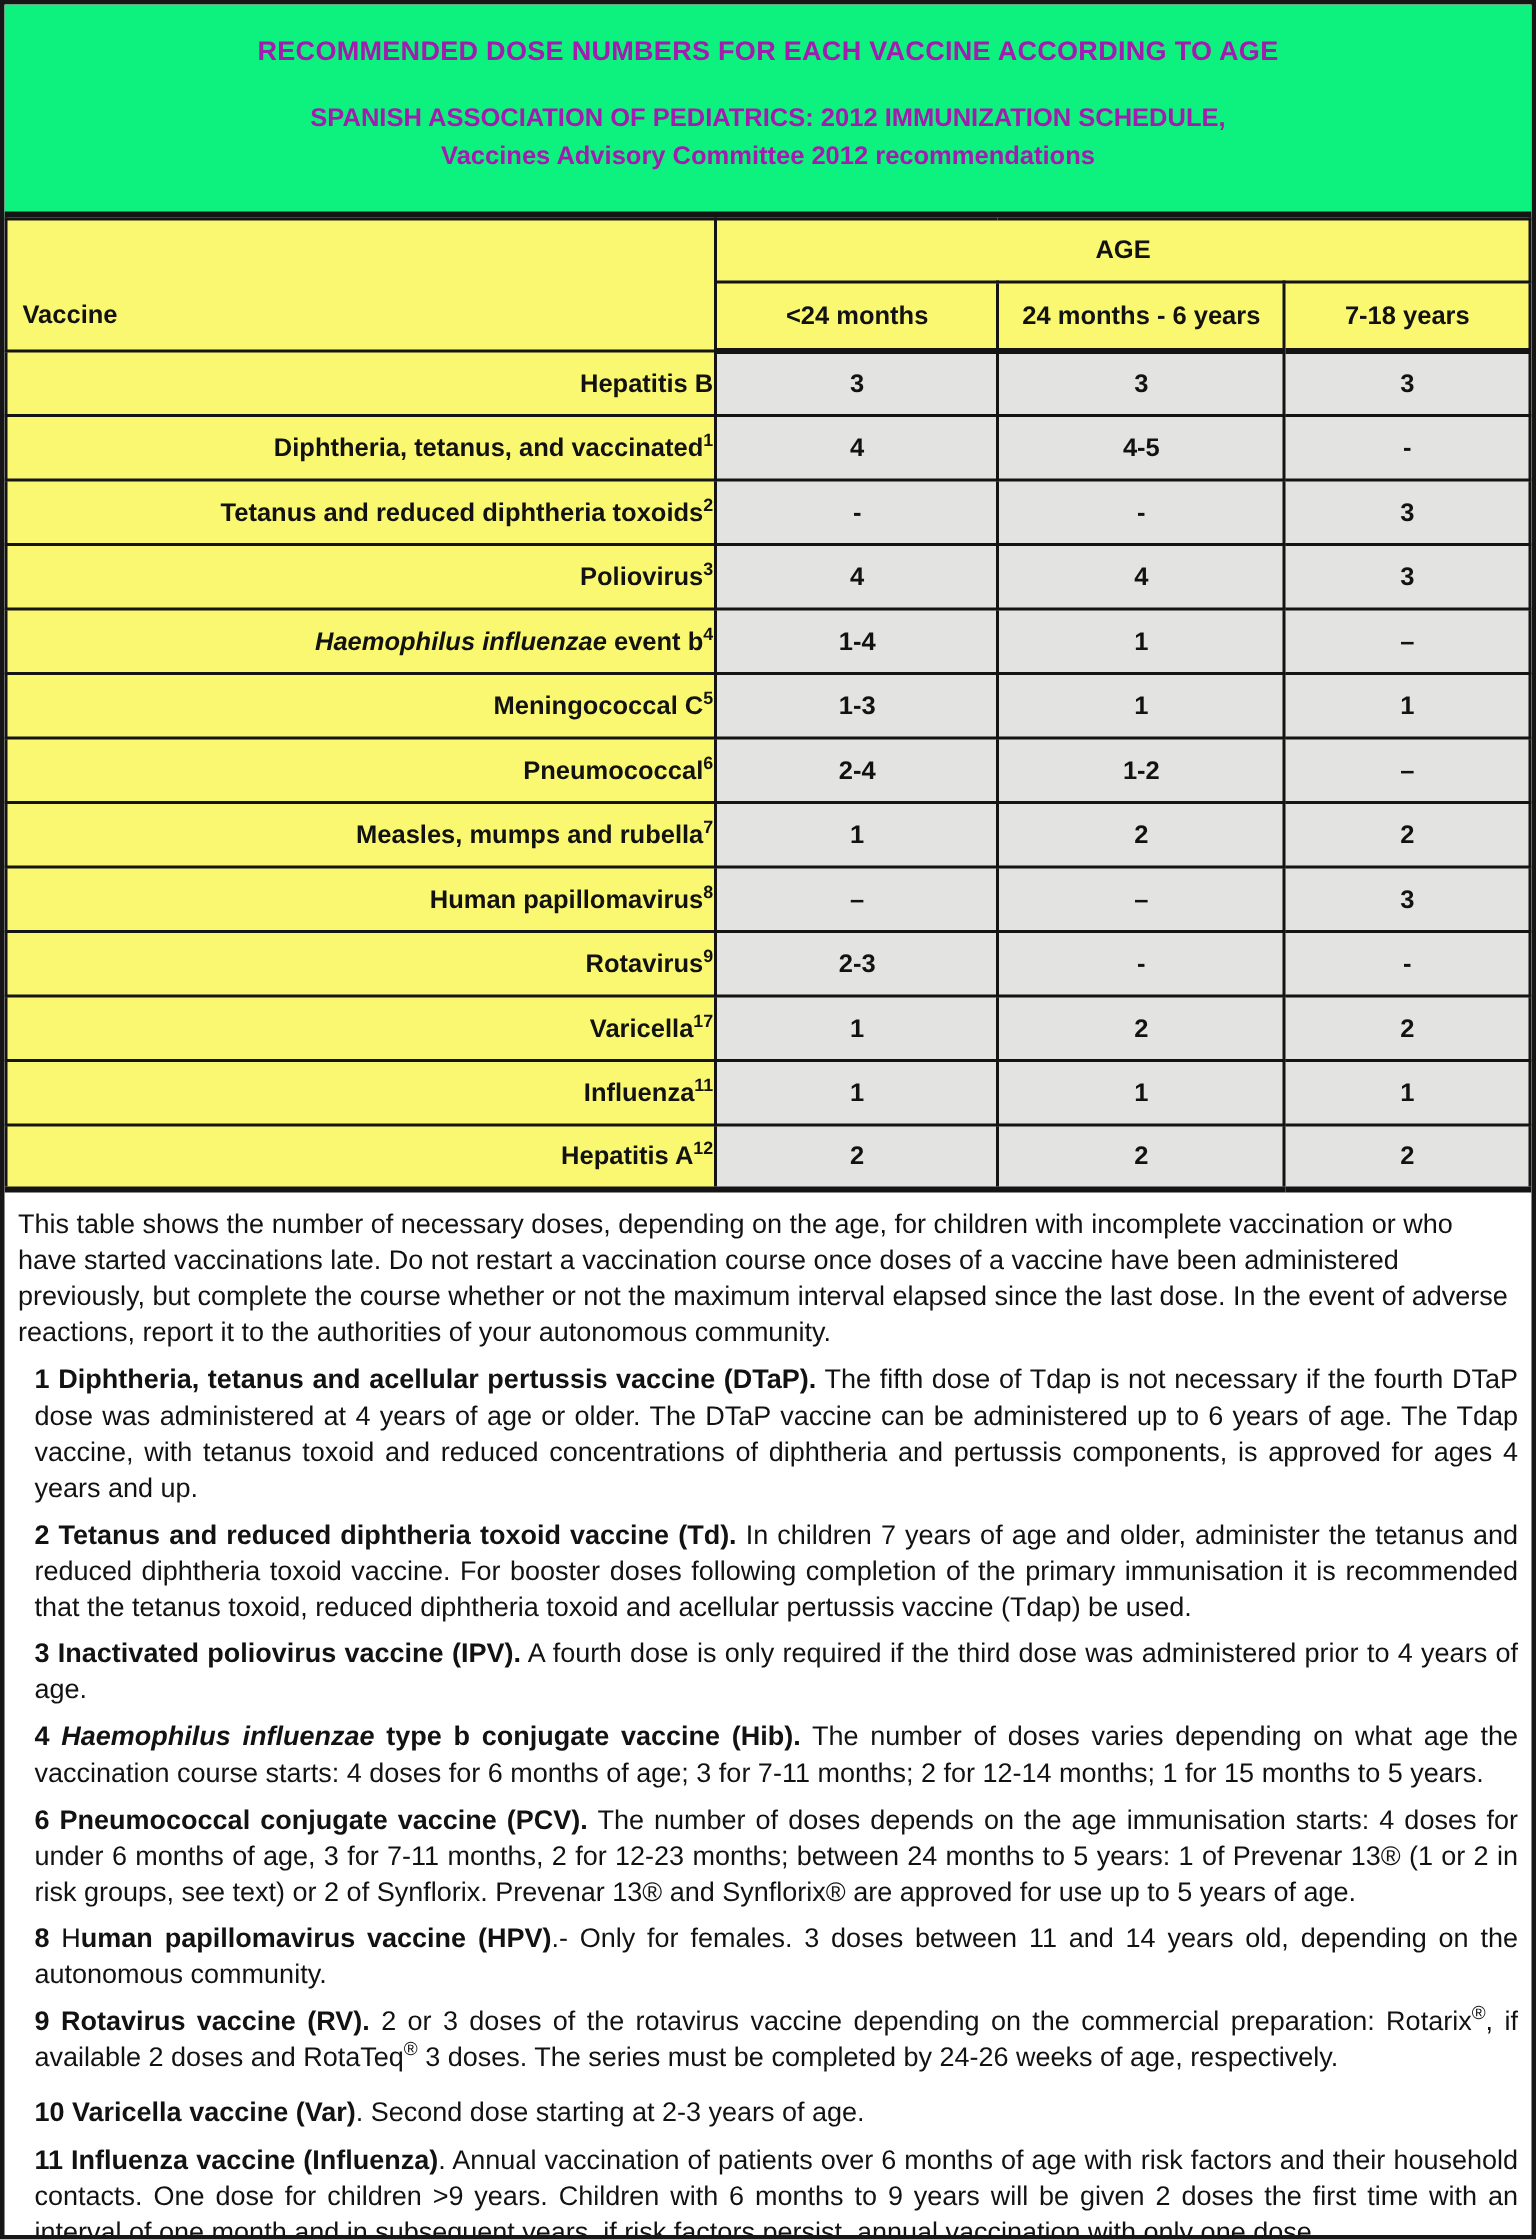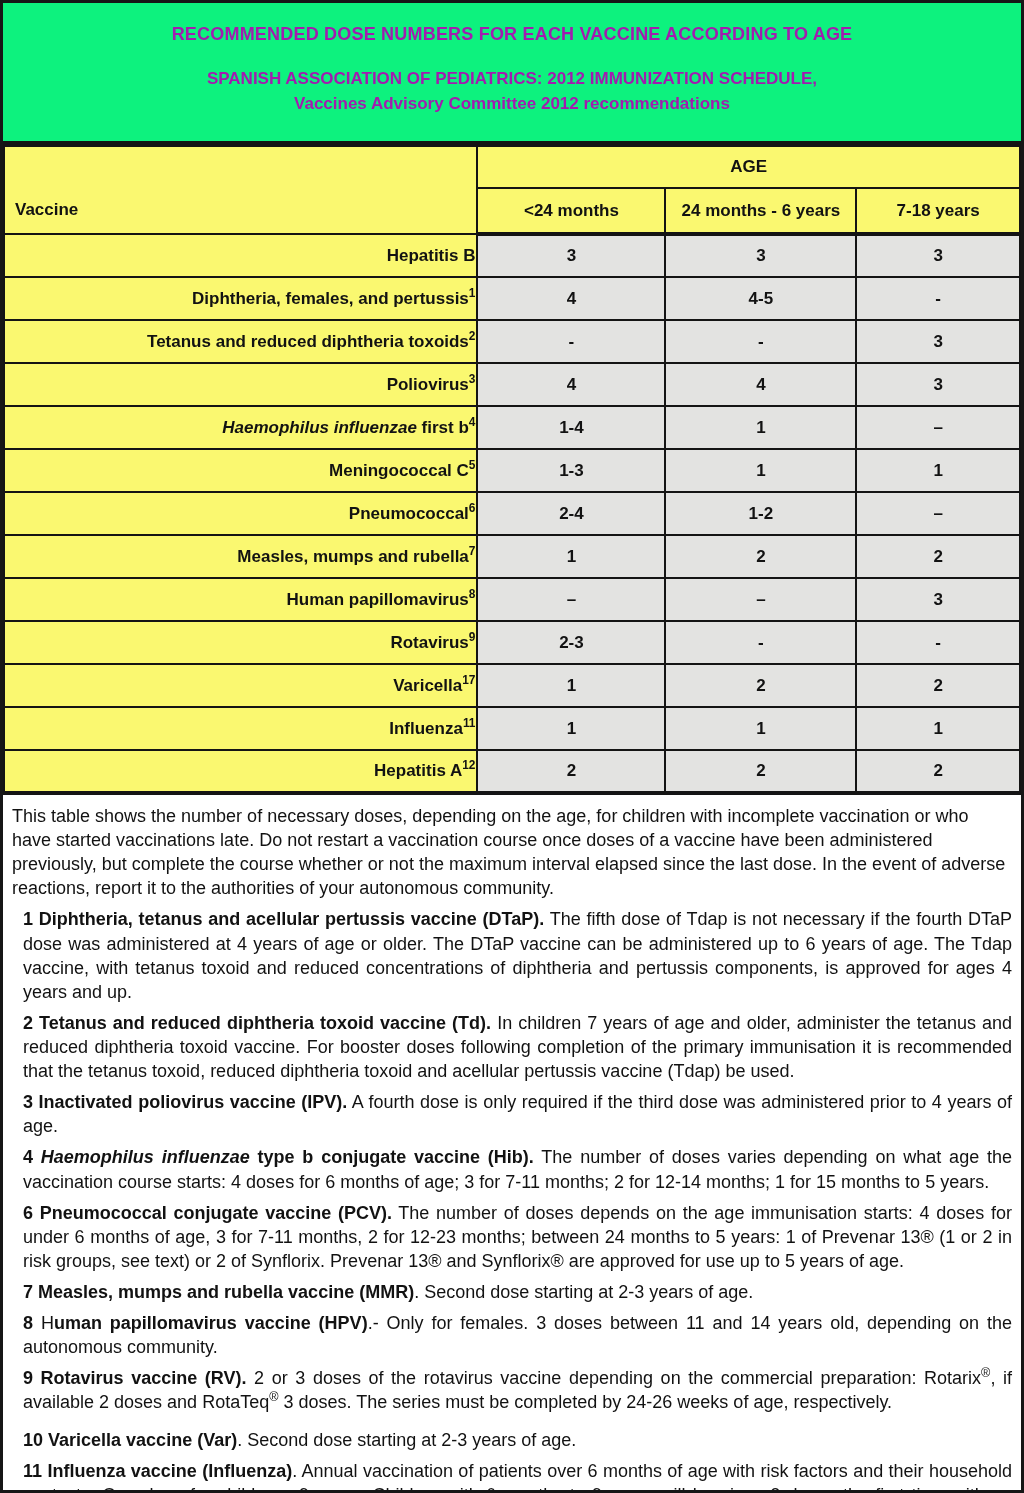--- a/index.html
+++ b/index.html
@@ -122,39 +122,39 @@
         </tr>
     </thead>
     <tbody id="dose-body">
         <tr>
           <td class="vaccine-cell"><span>Hepatitis B</span></td>
           <td class="dose-cell">3</td>
           <td class="dose-cell">3</td>
           <td class="dose-cell">3</td>
         </tr>
         <tr>
-          <td class="vaccine-cell"><span>Diphtheria, females, and pertussis</span><sup>1</sup></td>
+          <td class="vaccine-cell"><span>Diphtheria, tetanus, and vaccinated</span><sup>1</sup></td>
           <td class="dose-cell">4</td>
           <td class="dose-cell">4-5</td>
           <td class="dose-cell">-</td>
         </tr>
         <tr>
           <td class="vaccine-cell"><span>Tetanus and reduced diphtheria toxoids</span><sup>2</sup></td>
           <td class="dose-cell">-</td>
           <td class="dose-cell">-</td>
           <td class="dose-cell">3</td>
         </tr>
         <tr>
           <td class="vaccine-cell"><span>Poliovirus</span><sup>3</sup></td>
           <td class="dose-cell">4</td>
           <td class="dose-cell">4</td>
           <td class="dose-cell">3</td>
         </tr>
         <tr>
-          <td class="vaccine-cell"><i>Haemophilus influenzae</i><span> first b</span><sup>4</sup></td>
+          <td class="vaccine-cell"><i>Haemophilus influenzae</i><span> event b</span><sup>4</sup></td>
           <td class="dose-cell">1-4</td>
           <td class="dose-cell">1</td>
           <td class="dose-cell">–</td>
         </tr>
         <tr>
           <td class="vaccine-cell"><span>Meningococcal C</span><sup>5</sup></td>
           <td class="dose-cell">1-3</td>
           <td class="dose-cell">1</td>
           <td class="dose-cell">1</td>
         </tr>
@@ -204,21 +204,20 @@
   </table>
 
   <div class="notes">
     <p class="intro">This table shows the number of necessary doses, depending on the age, for children with incomplete vaccination or who have started vaccinations late. Do not restart a vaccination course once doses of a vaccine have been administered previously, but complete the course whether or not the maximum interval elapsed since the last dose. In the event of adverse reactions, report it to the authorities of your autonomous community.</p>
     <div id="footnotes">
         <p class="footnote"><span style="font-weight: bold;">1 Diphtheria, tetanus and acellular pertussis vaccine (DTaP).</span><span> The fifth dose of Tdap is not necessary if the fourth DTaP dose was administered at 4 years of age or older. The DTaP vaccine can be administered up to 6 years of age. The Tdap vaccine, with tetanus toxoid and reduced concentrations of diphtheria and pertussis components, is approved for ages 4 years and up.</span></p>
         <p class="footnote"><span style="font-weight: bold;">2 Tetanus and reduced diphtheria toxoid vaccine (Td).</span><span> In children 7 years of age and older, administer the tetanus and reduced diphtheria toxoid vaccine. For booster doses following completion of the primary immunisation it is recommended that the tetanus toxoid, reduced diphtheria toxoid and acellular pertussis vaccine (Tdap) be used.</span></p>
         <p class="footnote"><span style="font-weight: bold;">3 Inactivated poliovirus vaccine (IPV).</span><span> A fourth dose is only required if the third dose was administered prior to 4 years of age.</span></p>
         <p class="footnote"><span style="font-weight: bold;">4 </span><span style="font-weight: bold; font-style: italic;">Haemophilus influenzae</span><span style="font-weight: bold;"> type b conjugate vaccine (Hib).</span><span> The number of doses varies depending on what age the vaccination course starts: 4 doses for 6 months of age; 3 for 7-11 months; 2 for 12-14 months; 1 for 15 months to 5 years.</span></p>
         <p class="footnote"><span style="font-weight: bold;">6 Pneumococcal conjugate vaccine (PCV).</span><span> The number of doses depends on the age immunisation starts: 4 doses for under 6 months of age, 3 for 7-11 months, 2 for 12-23 months; between 24 months to 5 years: 1 of Prevenar 13® (1 or 2 in risk groups, see text) or 2 of Synflorix. Prevenar 13® and Synflorix® are approved for use up to 5 years of age.</span></p>
-        <p class="footnote"><span style="font-weight: bold;">7 Measles, mumps and rubella vaccine (MMR)</span><span>. Second dose starting at 2-3 years of age.</span></p>
         <p class="footnote"><span style="font-weight: bold;">8 </span><span>H</span><span style="font-weight: bold;">uman papillomavirus vaccine (HPV)</span><span>.- Only for females. 3 doses between 11 and 14 years old, depending on the autonomous community.</span></p>
         <p class="footnote"><span style="font-weight: bold;">9 Rotavirus vaccine (RV).</span><span> 2 or 3 doses of the rotavirus vaccine depending on the commercial preparation: Rotarix</span><sup>®</sup><span>, if available 2 doses and RotaTeq</span><sup>®</sup><span> 3 doses. The series must be completed by 24-26 weeks of age, respectively.</span></p>
         <p class="footnote" style="margin-top: 13px;"><span style="font-weight: bold;">10 Varicella vaccine (Var)</span><span>. Second dose starting at 2-3 years of age.</span></p>
         <p class="footnote"><span style="font-weight: bold;">11 Influenza vaccine (Influenza)</span><span>. Annual vaccination of patients over 6 months of age with risk factors and their household contacts. One dose for children &gt;9 years. Children with 6 months to 9 years will be given 2 doses the first time with an interval of one month and in subsequent years, if risk factors persist, annual vaccination with only one dose.</span></p>
         <p class="footnote"><span style="font-weight: bold;">12 Hepatitis A vaccine (HA)</span><span>. 2 doses 6-12 months apart, starting at 12 months of age.</span></p>
       </div>
   </div>
 
 </div>
 

